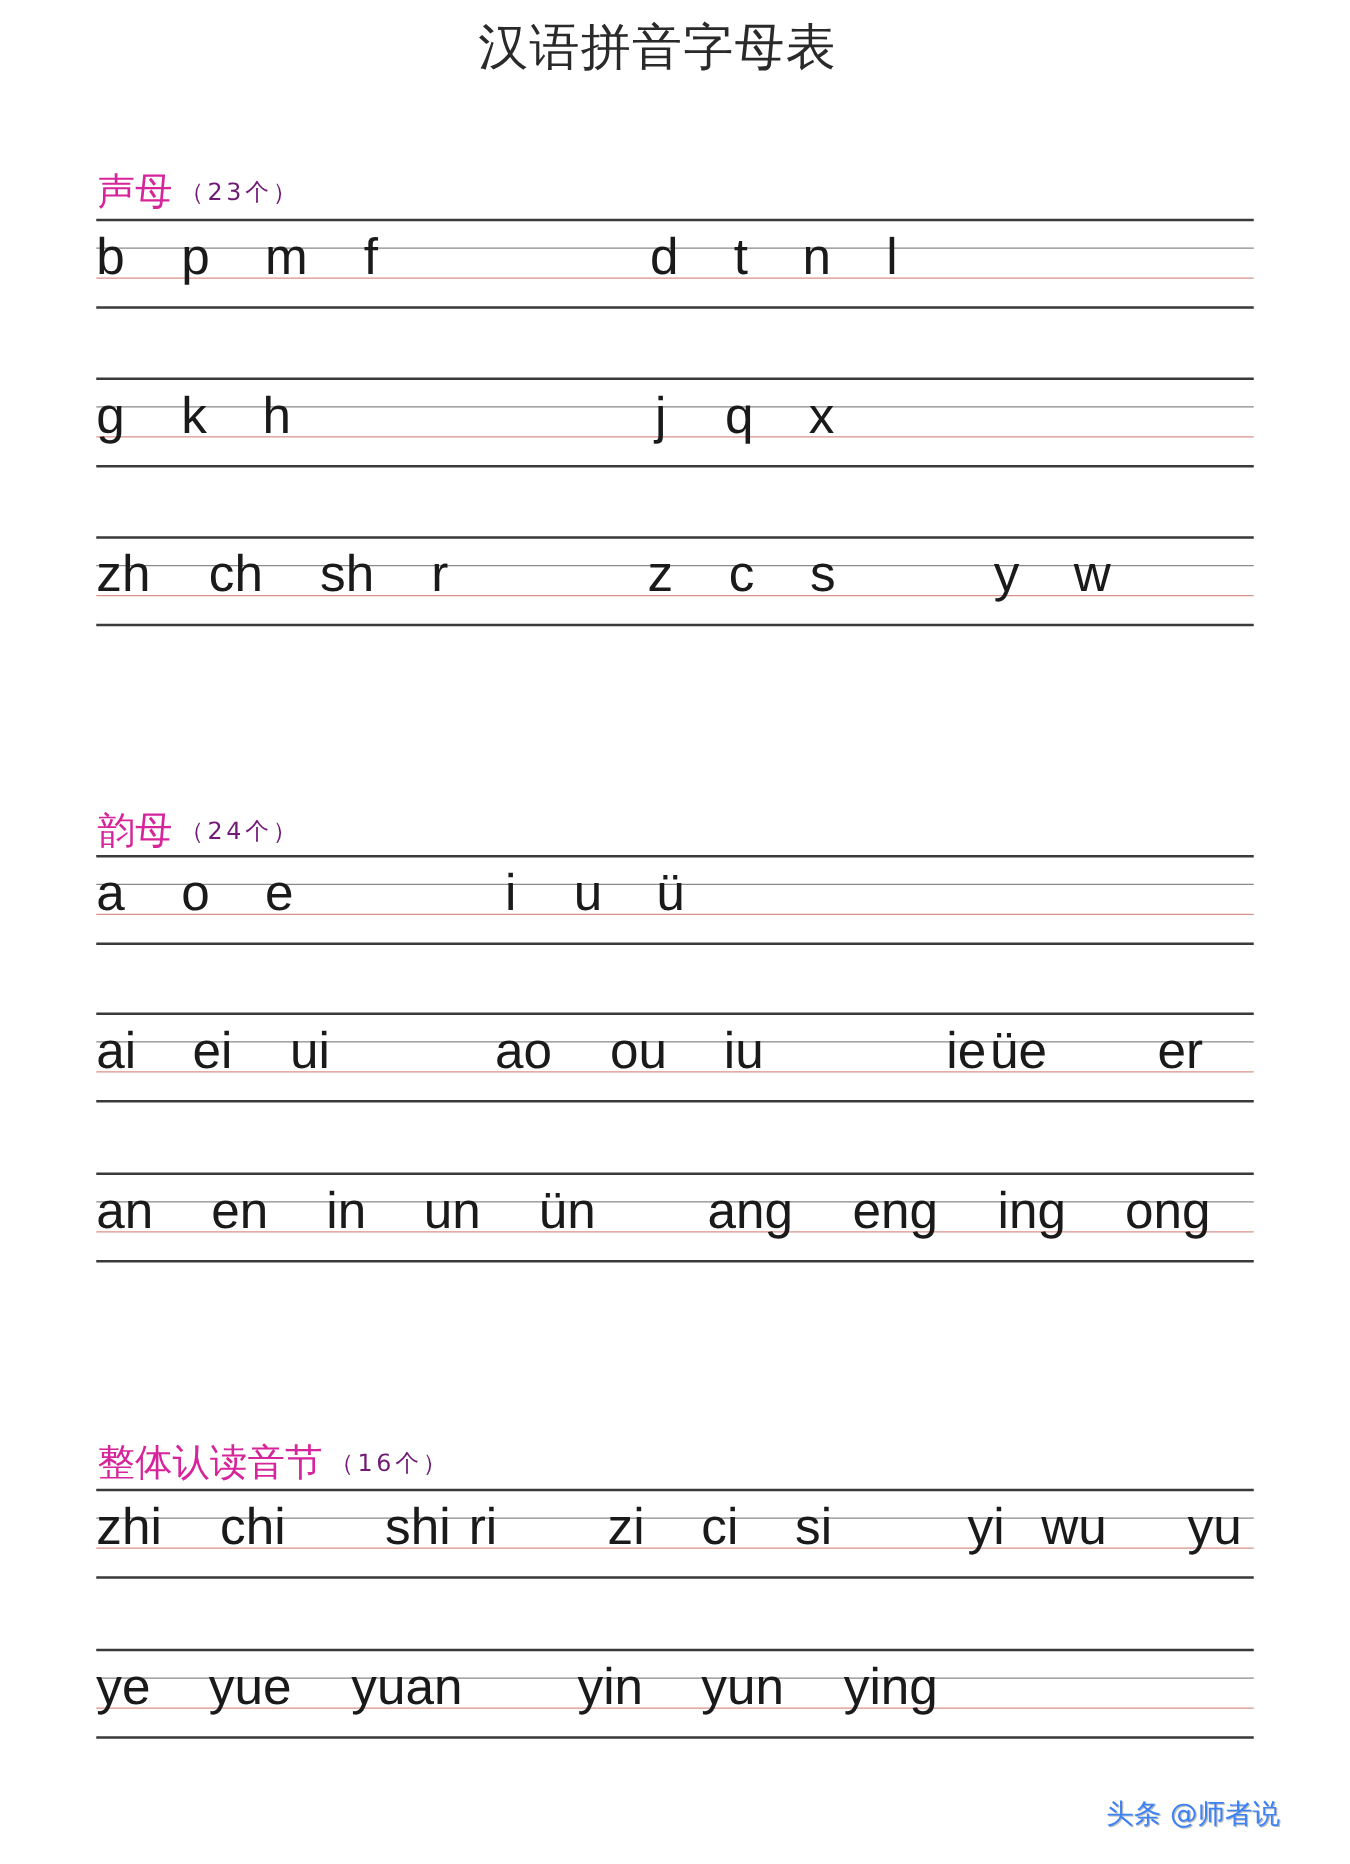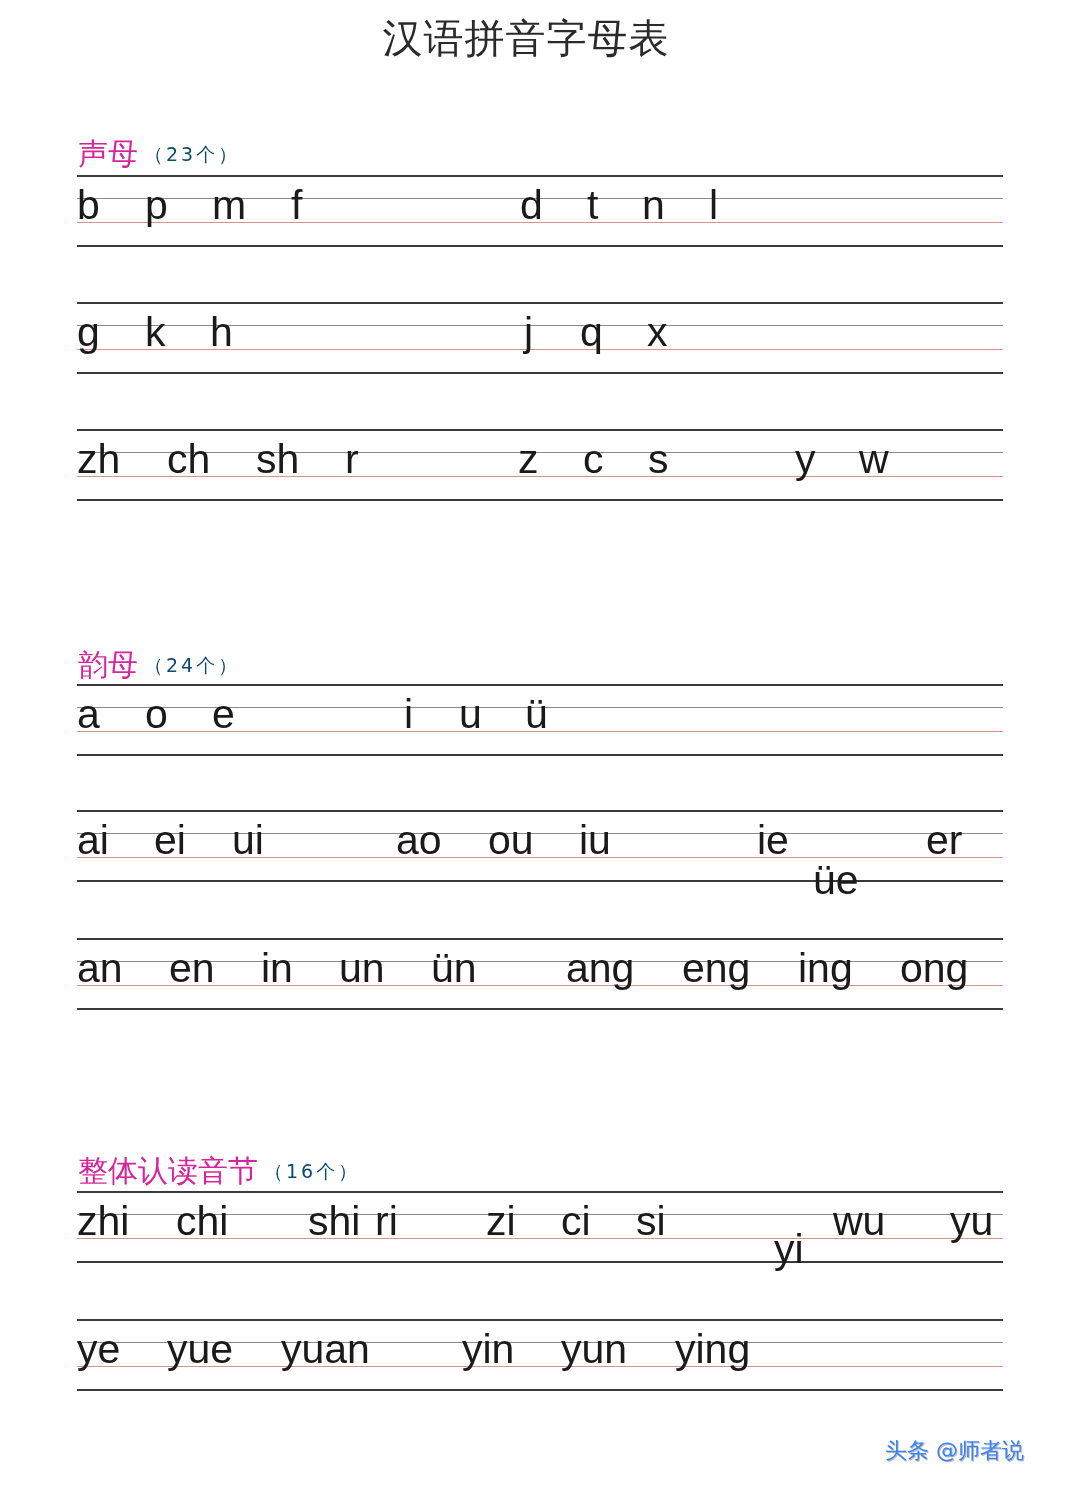--- a/index.html
+++ b/index.html
@@ -2,21 +2,21 @@
 <html><head>
 <meta charset="utf-8">
 <style>
   html, body { margin: 0; padding: 0; background: #ffffff; }
   body { width: 1080px; height: 1491px; position: relative; overflow: hidden;
          font-family: "Liberation Sans", "DejaVu Sans", sans-serif; }
   .page-title { position: absolute; top: 12px; left: 0; width: 1052px; text-align: center;
     font-family: "DejaVu Sans", sans-serif; font-size: 40px; color: #2a2a2a; letter-spacing: 1px; line-height: 52px; }
   .section-heading { position: absolute; left: 78px; color: #d6259a;
     font-family: "DejaVu Sans", sans-serif; font-size: 30px; line-height: 36px; white-space: nowrap; }
-  .section-heading .count { font-size: 19px; color: #0c4a6e; margin-left: 6px; letter-spacing: 3px; vertical-align: 3px; }
+  .section-heading .count { font-size: 19px; color: #701a75; margin-left: 6px; letter-spacing: 3px; vertical-align: 3px; }
   .staff { position: absolute; left: 77px; width: 926px; height: 72px; }
   .staff .ln { position: absolute; left: 0; width: 100%; }
   .staff .l1 { top: 0; height: 2px; background: #3a3a3a; }
   .staff .l2 { top: 23px; height: 1px; background: #8a8a8a; }
   .staff .l3 { top: 47px; height: 1px; background: #d9928a; }
   .staff .l4 { top: 70px; height: 2px; background: #3a3a3a; }
   .syl { position: absolute; top: 6px; font-size: 41px; line-height: 48px; color: #1a1a1a;
          font-family: "Liberation Sans", sans-serif; white-space: nowrap; }
   .watermark { position: absolute; left: 885px; top: 1436px; font-family: "DejaVu Sans", sans-serif;
     font-size: 22px; color: #3b82f6; text-shadow: 1px 1px 0 #bbb; white-space: nowrap; }
@@ -96,21 +96,21 @@
   <div class="ln l2"></div>
   <div class="ln l3"></div>
   <div class="ln l4"></div>
   <span class="syl" style="left:0px;">ai</span>
   <span class="syl" style="left:77px;">ei</span>
   <span class="syl" style="left:155px;">ui</span>
   <span class="syl" style="left:319px;">ao</span>
   <span class="syl" style="left:411px;">ou</span>
   <span class="syl" style="left:502px;">iu</span>
   <span class="syl" style="left:680px;">ie</span>
-  <span class="syl" style="left:736px;margin-top:40px;">üe</span>
+  <span class="syl" style="left:715px;">üe</span>
   <span class="syl" style="left:849px;">er</span>
 </div>
 
 <div class="staff" style="top:938px;">
   <div class="ln l1"></div>
   <div class="ln l2"></div>
   <div class="ln l3"></div>
   <div class="ln l4"></div>
   <span class="syl" style="left:0px;">an</span>
   <span class="syl" style="left:92px;">en</span>
@@ -132,21 +132,21 @@
   <div class="ln l2"></div>
   <div class="ln l3"></div>
   <div class="ln l4"></div>
   <span class="syl" style="left:0px;">zhi</span>
   <span class="syl" style="left:99px;">chi</span>
   <span class="syl" style="left:199px;margin-left:32px;">shi</span>
   <span class="syl" style="left:298px;">ri</span>
   <span class="syl" style="left:409px;">zi</span>
   <span class="syl" style="left:484px;">ci</span>
   <span class="syl" style="left:559px;">si</span>
-  <span class="syl" style="left:697px;margin-top:28px;">yi</span>
+  <span class="syl" style="left:697px;">yi</span>
   <span class="syl" style="left:756px;">wu</span>
   <span class="syl" style="left:873px;">yu</span>
 </div>
 
 <div class="staff" style="top:1319px;">
   <div class="ln l1"></div>
   <div class="ln l2"></div>
   <div class="ln l3"></div>
   <div class="ln l4"></div>
   <span class="syl" style="left:0px;">ye</span>

